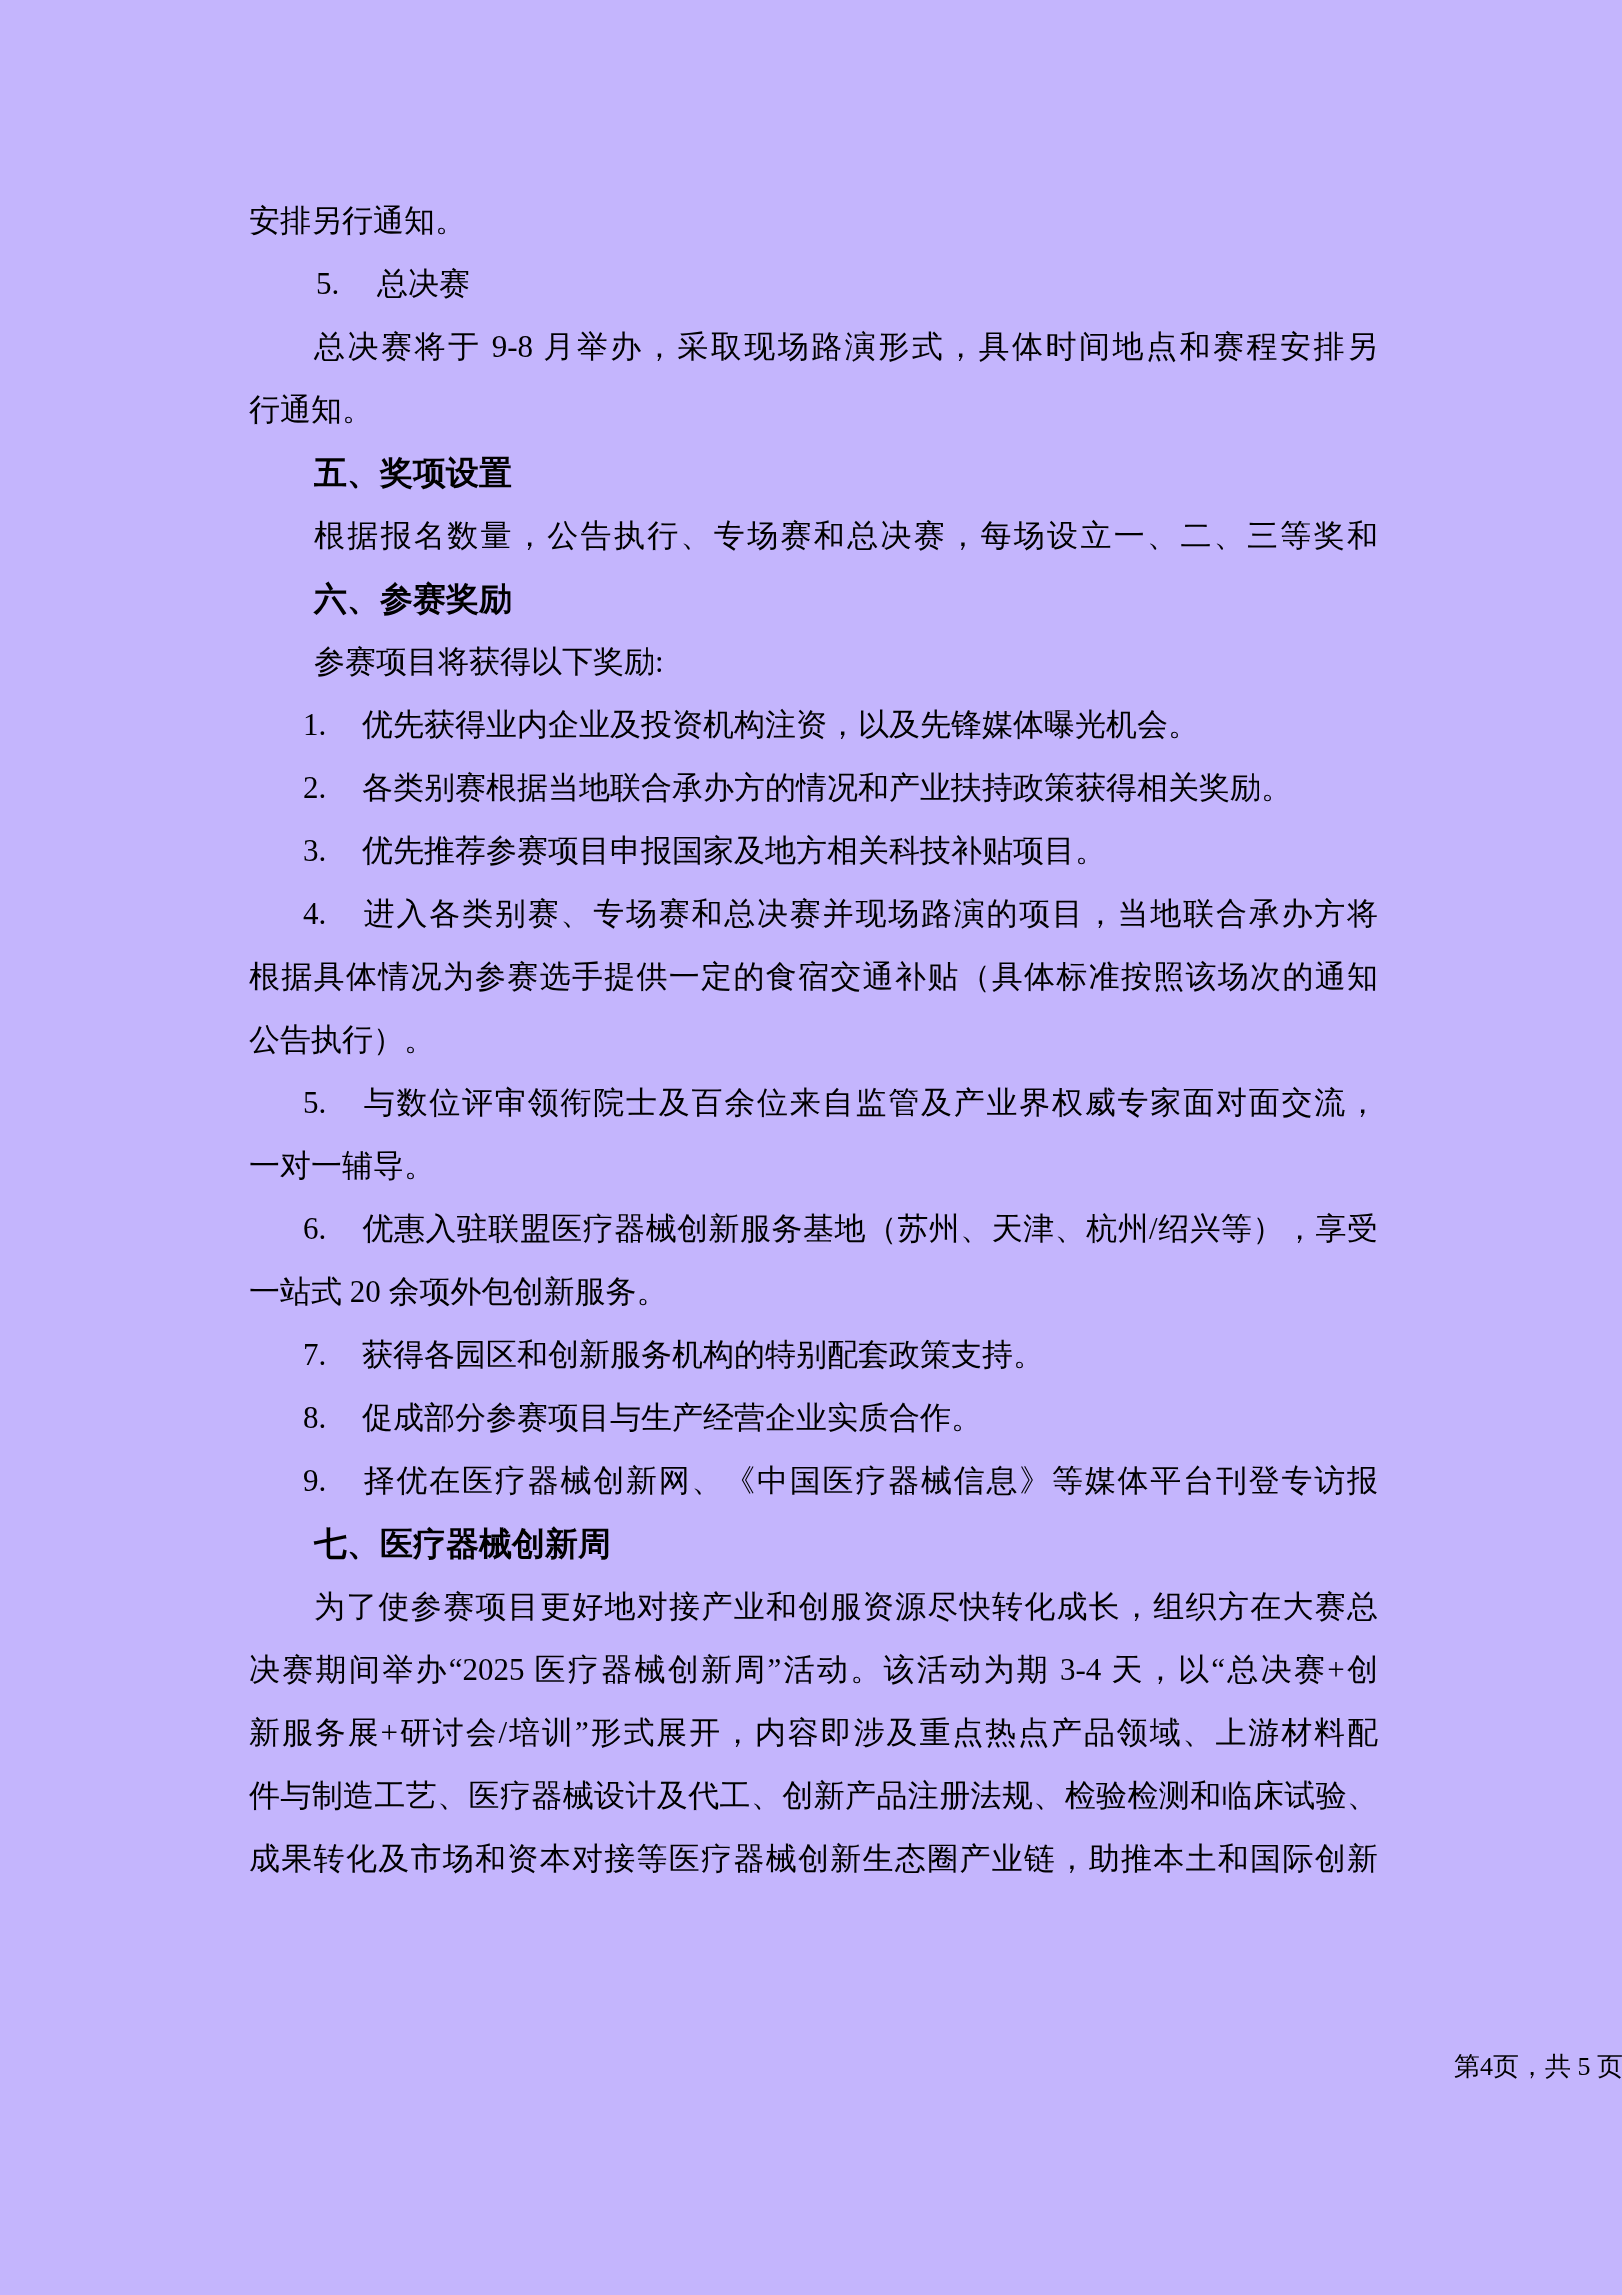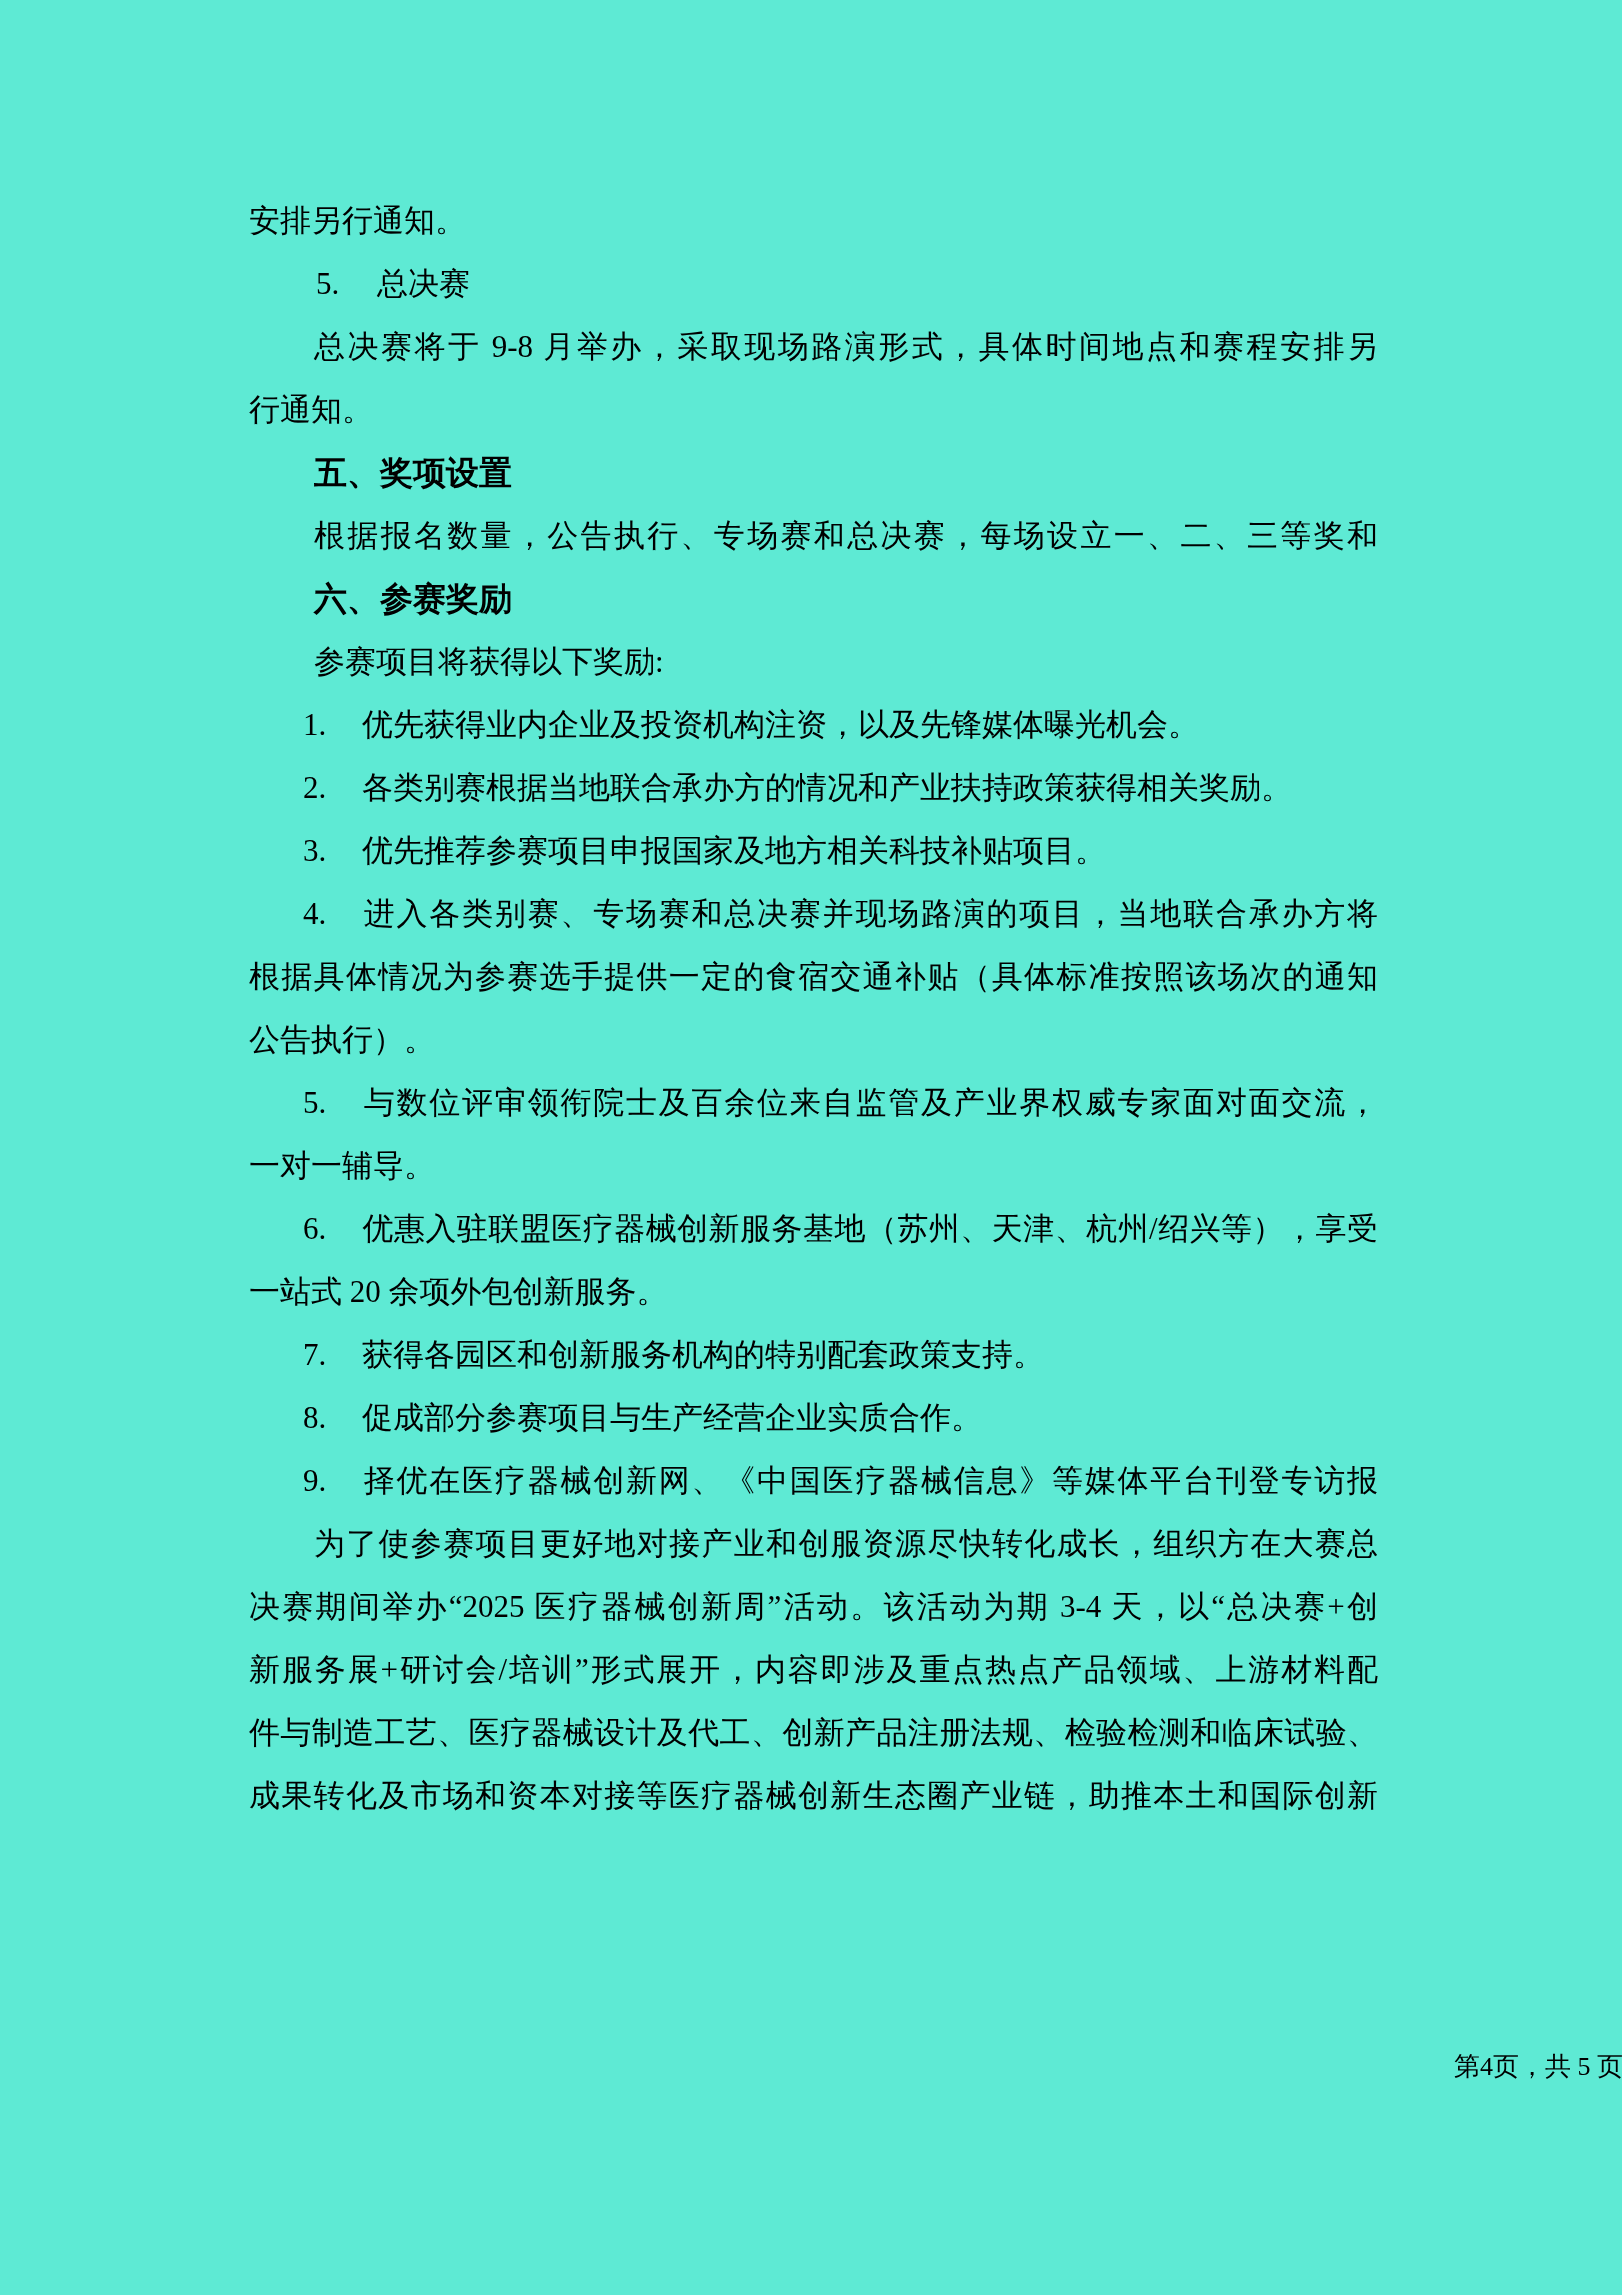--- a/index.html
+++ b/index.html
@@ -4,21 +4,21 @@
 <style>
   html, body {
     margin: 0;
     padding: 0;
     background: #ffffff;
   }
   .page {
     position: relative;
     width: 1623px;
     height: 2295px;
-    background: #5eead4;
+    background: #c4b5fd;
     color: #000000;
     font-family: "Liberation Serif", "DejaVu Serif", serif;
     overflow: hidden;
   }
   .content {
     position: absolute;
     left: 249px;
     top: 189px;
     width: 1129px;
   }
@@ -78,20 +78,21 @@
       <div class="line item fill"><span class="num">4.</span><span>进入各类别赛、专场赛和总决赛并现场路演的项目，当地联合承办方将</span></div>
       <div class="line plain fill"><span>根据具体情况为参赛选手提供一定的食宿交通补贴（具体标准按照该场次的通知</span></div>
       <div class="line plain"><span>公告执行）。</span></div>
       <div class="line item fill"><span class="num">5.</span><span>与数位评审领衔院士及百余位来自监管及产业界权威专家面对面交流，</span></div>
       <div class="line plain"><span>一对一辅导。</span></div>
       <div class="line item fill"><span class="num">6.</span><span>优惠入驻联盟医疗器械创新服务基地（苏州、天津、杭州/绍兴等），享受</span></div>
       <div class="line plain"><span>一站式 20 余项外包创新服务。</span></div>
       <div class="line item"><span class="num">7.</span><span>获得各园区和创新服务机构的特别配套政策支持。</span></div>
       <div class="line item"><span class="num">8.</span><span>促成部分参赛项目与生产经营企业实质合作。</span></div>
       <div class="line item fill"><span class="num">9.</span><span>择优在医疗器械创新网、《中国医疗器械信息》等媒体平台刊登专访报道。</span></div>
+      <div class="line heading"><span>七、医疗器械创新周</span></div>
       <div class="line indent fill"><span>为了使参赛项目更好地对接产业和创服资源尽快转化成长，组织方在大赛总</span></div>
       <div class="line plain fill"><span>决赛期间举办“2025 医疗器械创新周”活动。该活动为期 3-4 天，以“总决赛+创</span></div>
       <div class="line plain fill"><span>新服务展+研讨会/培训”形式展开，内容即涉及重点热点产品领域、上游材料配</span></div>
       <div class="line plain fill"><span>件与制造工艺、医疗器械设计及代工、创新产品注册法规、检验检测和临床试验、</span></div>
       <div class="line plain fill"><span>成果转化及市场和资本对接等医疗器械创新生态圈产业链，助推本土和国际创新</span></div>
     </div>
   <div class="footer">
     <span>第4页，共 5 页</span>
   </div>
 </div>

